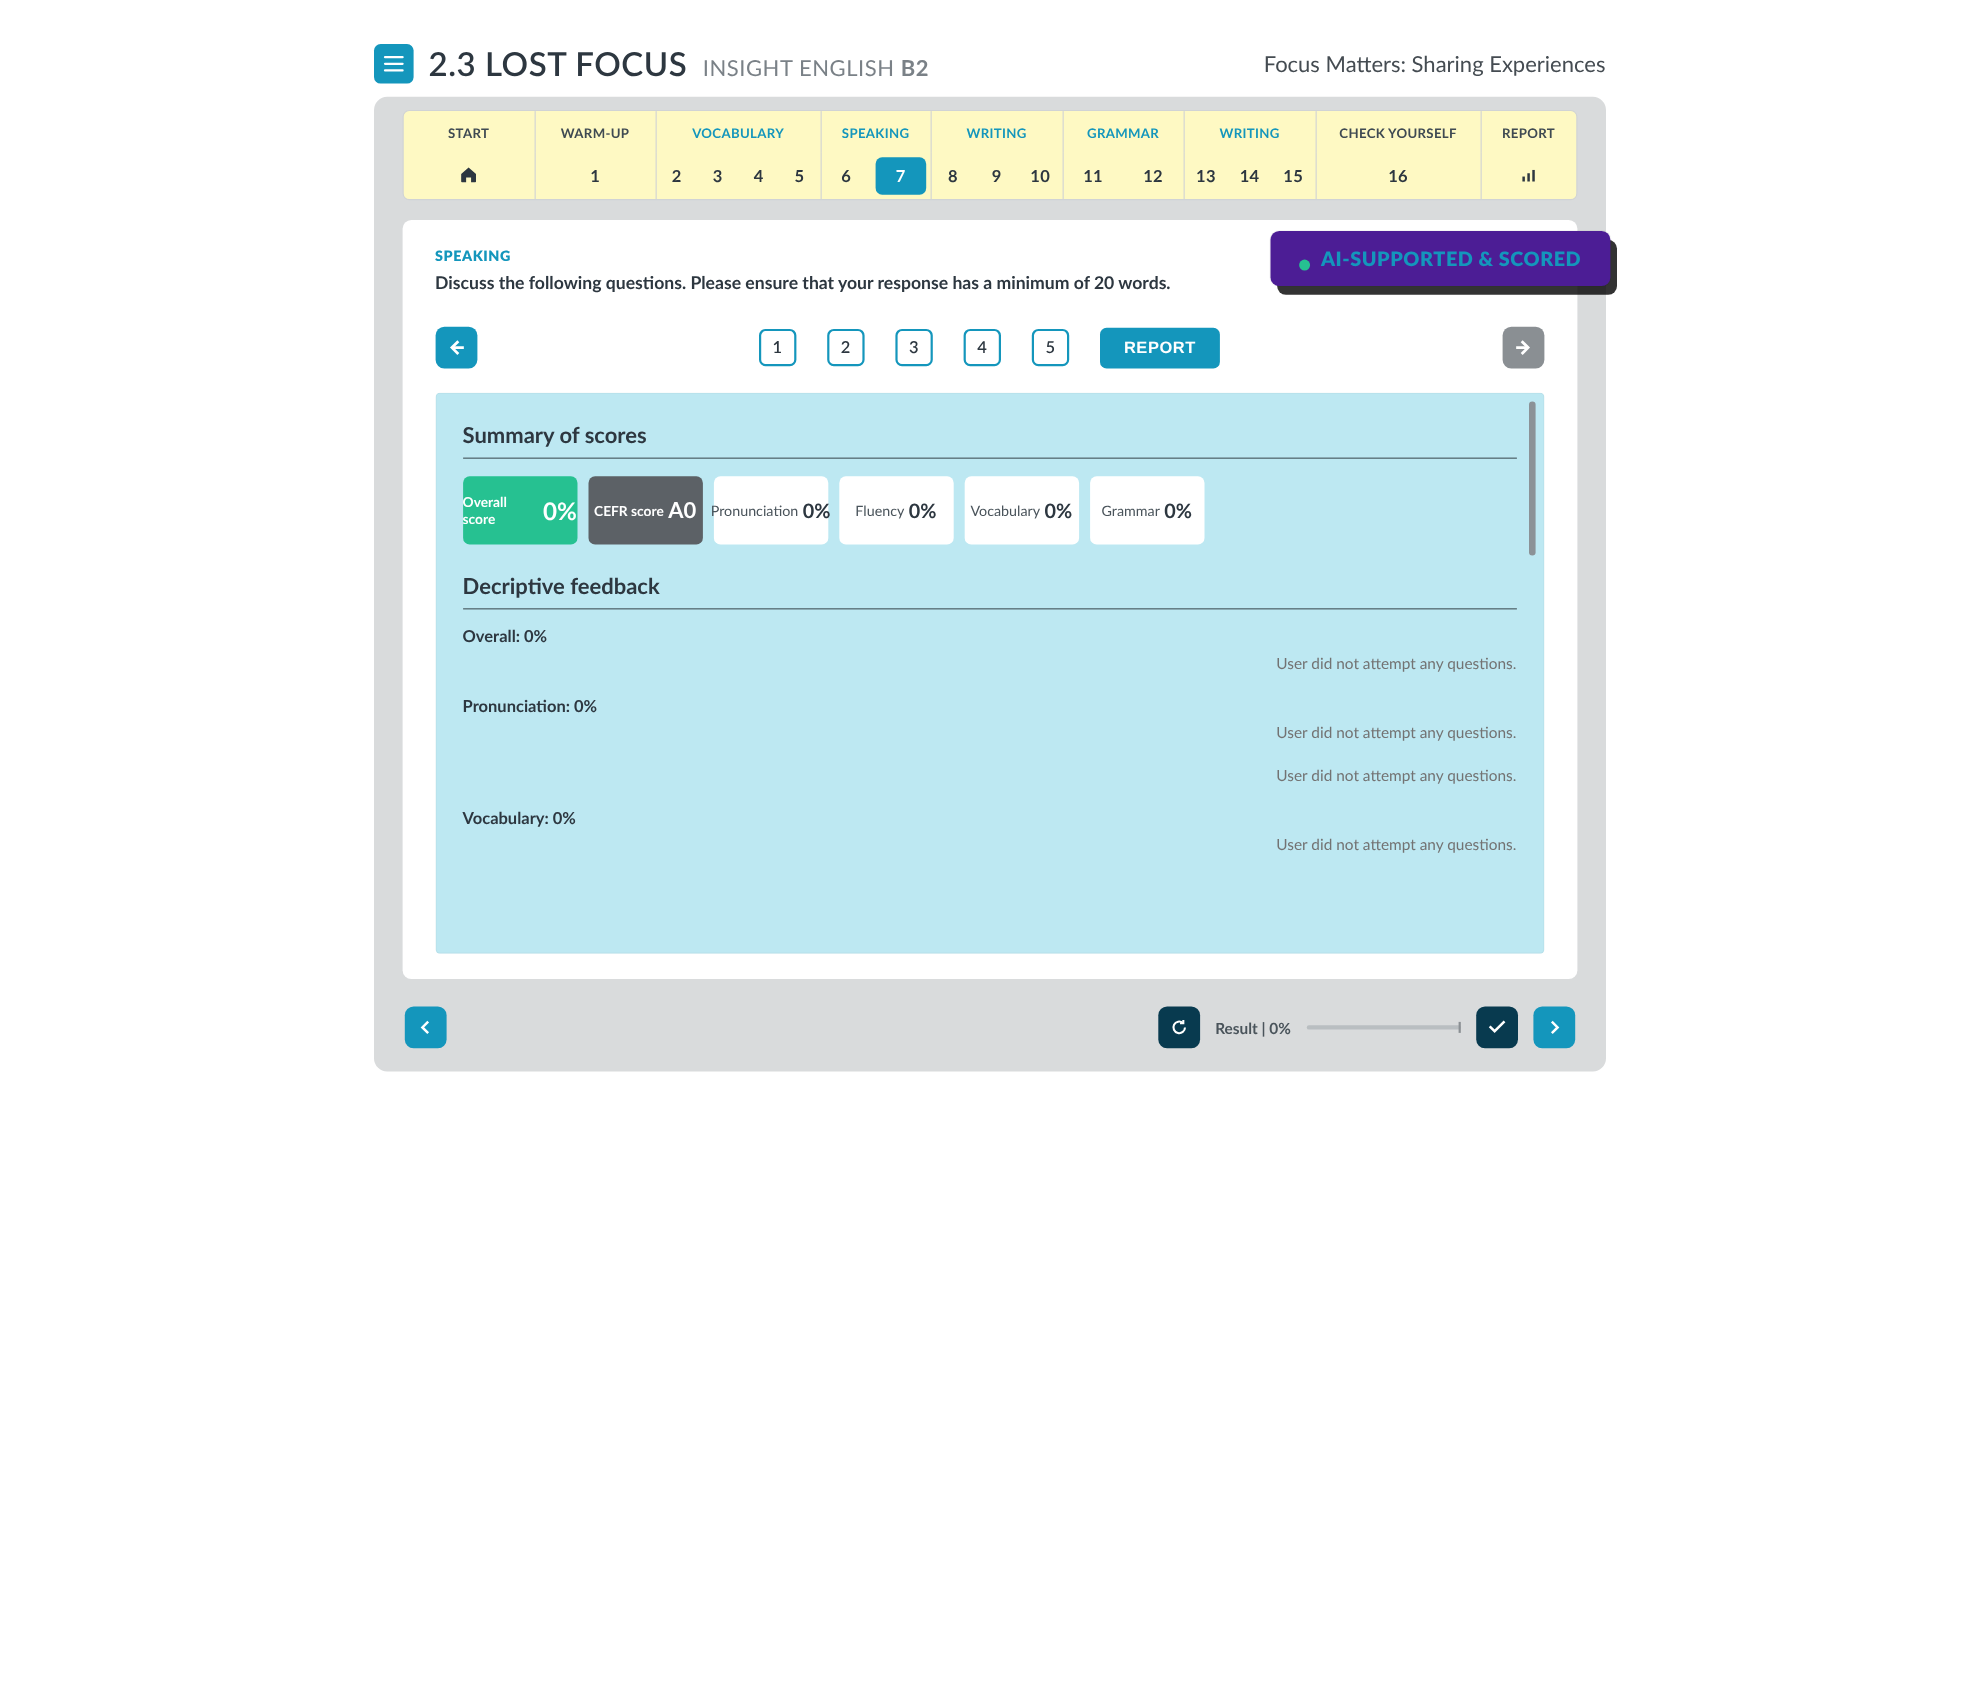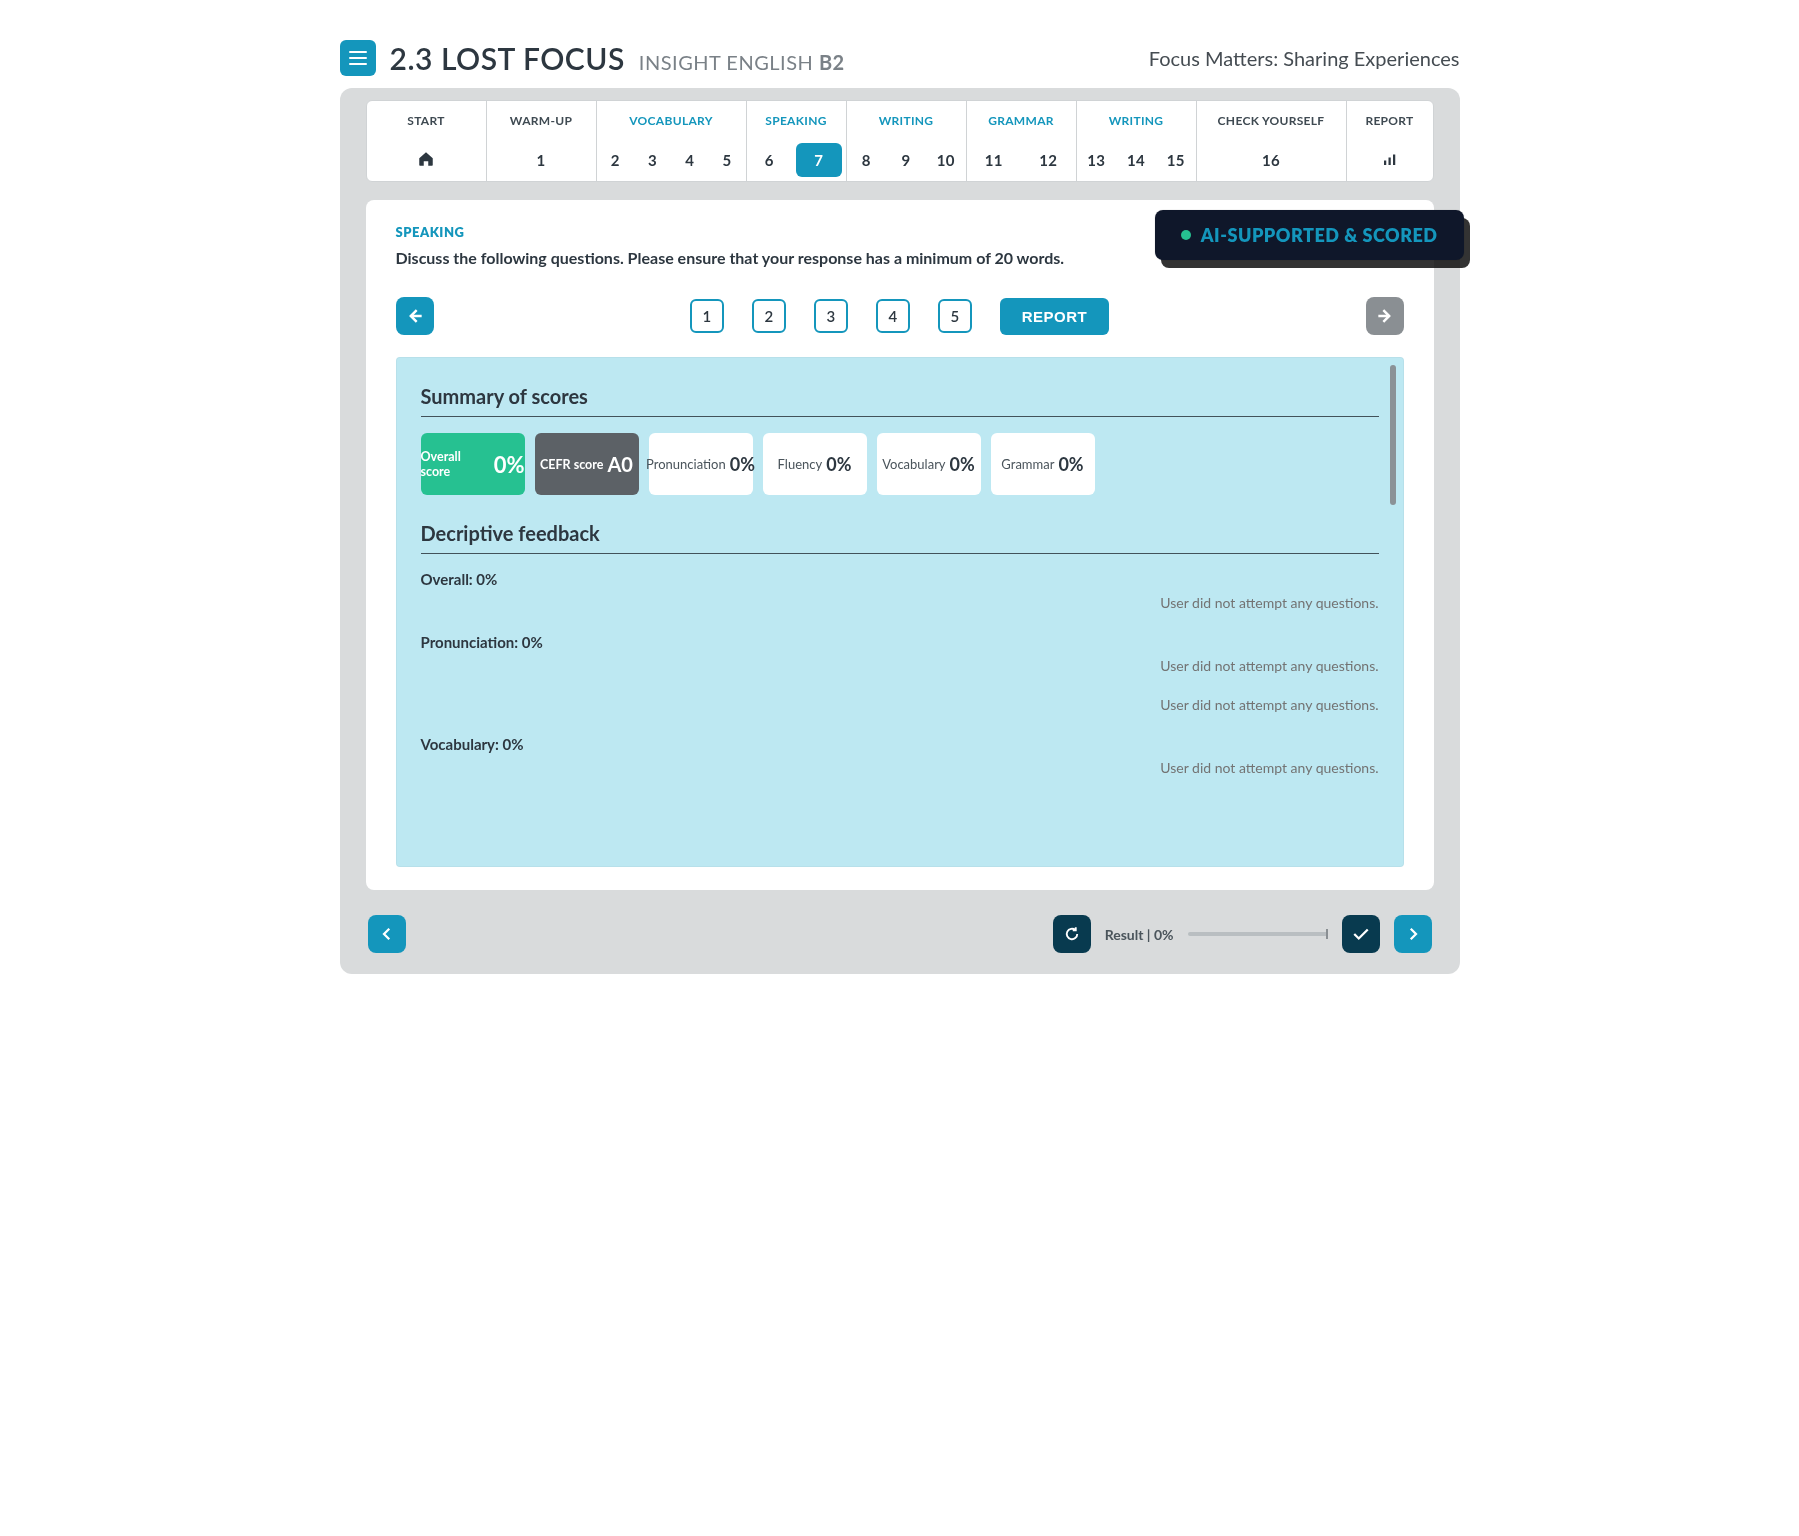--- a/index.html
+++ b/index.html
@@ -55,21 +55,21 @@
   .header-spacer{flex:1;}
   .focus-matters{font-size:20px;color:#454c52;}
   
   .frame{
     background:var(--grey-bg);
     border-radius:12px;
     padding:12px 26px 0 26px;
     position:relative;
   }
   
-  .stepper-wrap{border:1px solid var(--border);border-radius:6px;background:#ffffff;overflow:hidden;}
+  .stepper-wrap{border:1px solid var(--border);border-radius:6px;background:#fef9c3;overflow:hidden;}
   .stepper-labels{display:flex;}
   .stepper-nums{display:flex;}
   .seg{
     border-right:1px solid var(--border);
     display:flex;align-items:center;justify-content:center;
     font-size:12px;font-weight:700;letter-spacing:.3px;
     height:38px;
     color:#3f4a52;
   }
   .seg.link{color:var(--teal);}
@@ -98,25 +98,25 @@
   .card{
     background:#fff;
     border-radius:8px;
     margin-top:18px;
     padding:24px 30px 0 30px;
     position:relative;
     min-height:690px;
   }
   .ai-badge{
     position:absolute;top:10px;right:-30px;
-    background:#0f172a;border-radius:8px;
+    background:#4c1d95;border-radius:8px;
     padding:14px 26px;
     box-shadow:6px 8px 0 rgba(0,0,0,.8),0 0 0 1px rgba(0,0,0,.04);
     font-weight:800;color:var(--teal);font-size:18px;letter-spacing:.5px;
-    display:flex;align-items:center;gap:10px;
+    display:flex;align-items:flex-end;gap:10px;
   }
   .ai-badge .dot{width:10px;height:10px;border-radius:50%;background:var(--green);}
   .section-label{color:var(--teal);font-weight:800;font-size:13px;letter-spacing:.5px;}
   .prompt-text{font-size:16px;font-weight:700;color:#2d3740;margin-top:8px;}
   
   .qnav{display:flex;align-items:center;margin-top:30px;gap:16px;}
   .arrow-btn{
     width:38px;height:38px;border-radius:8px;display:flex;align-items:center;justify-content:center;cursor:pointer;
   }
   .arrow-teal{background:var(--teal);}

